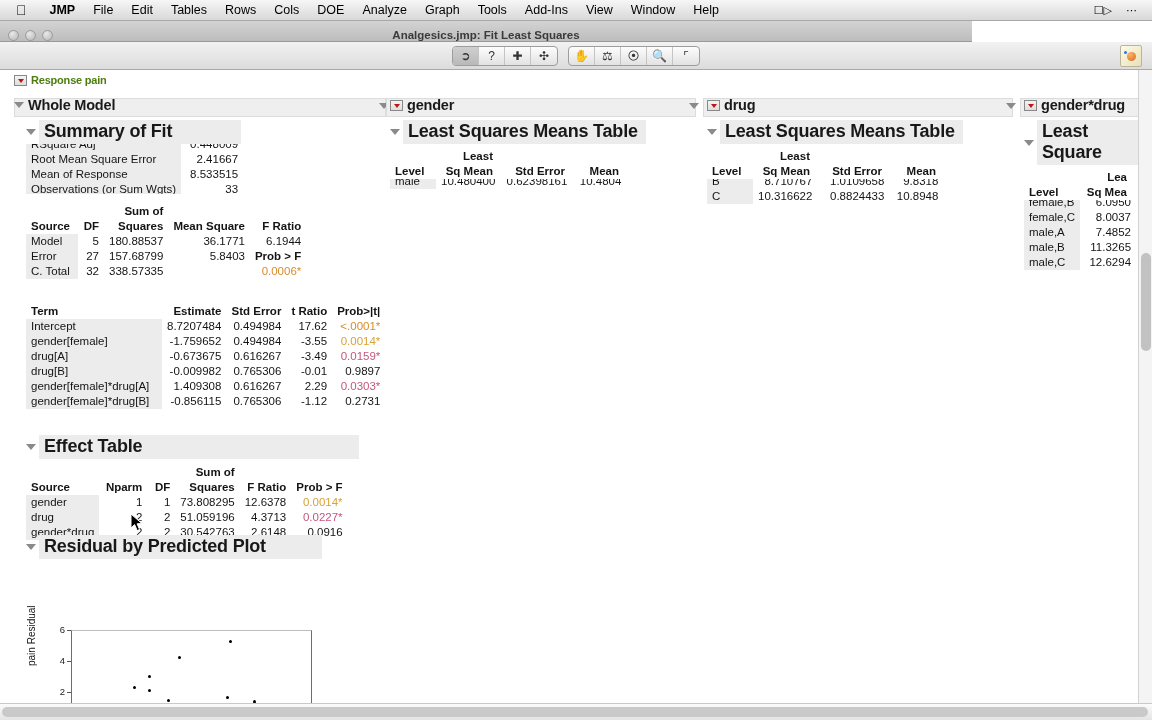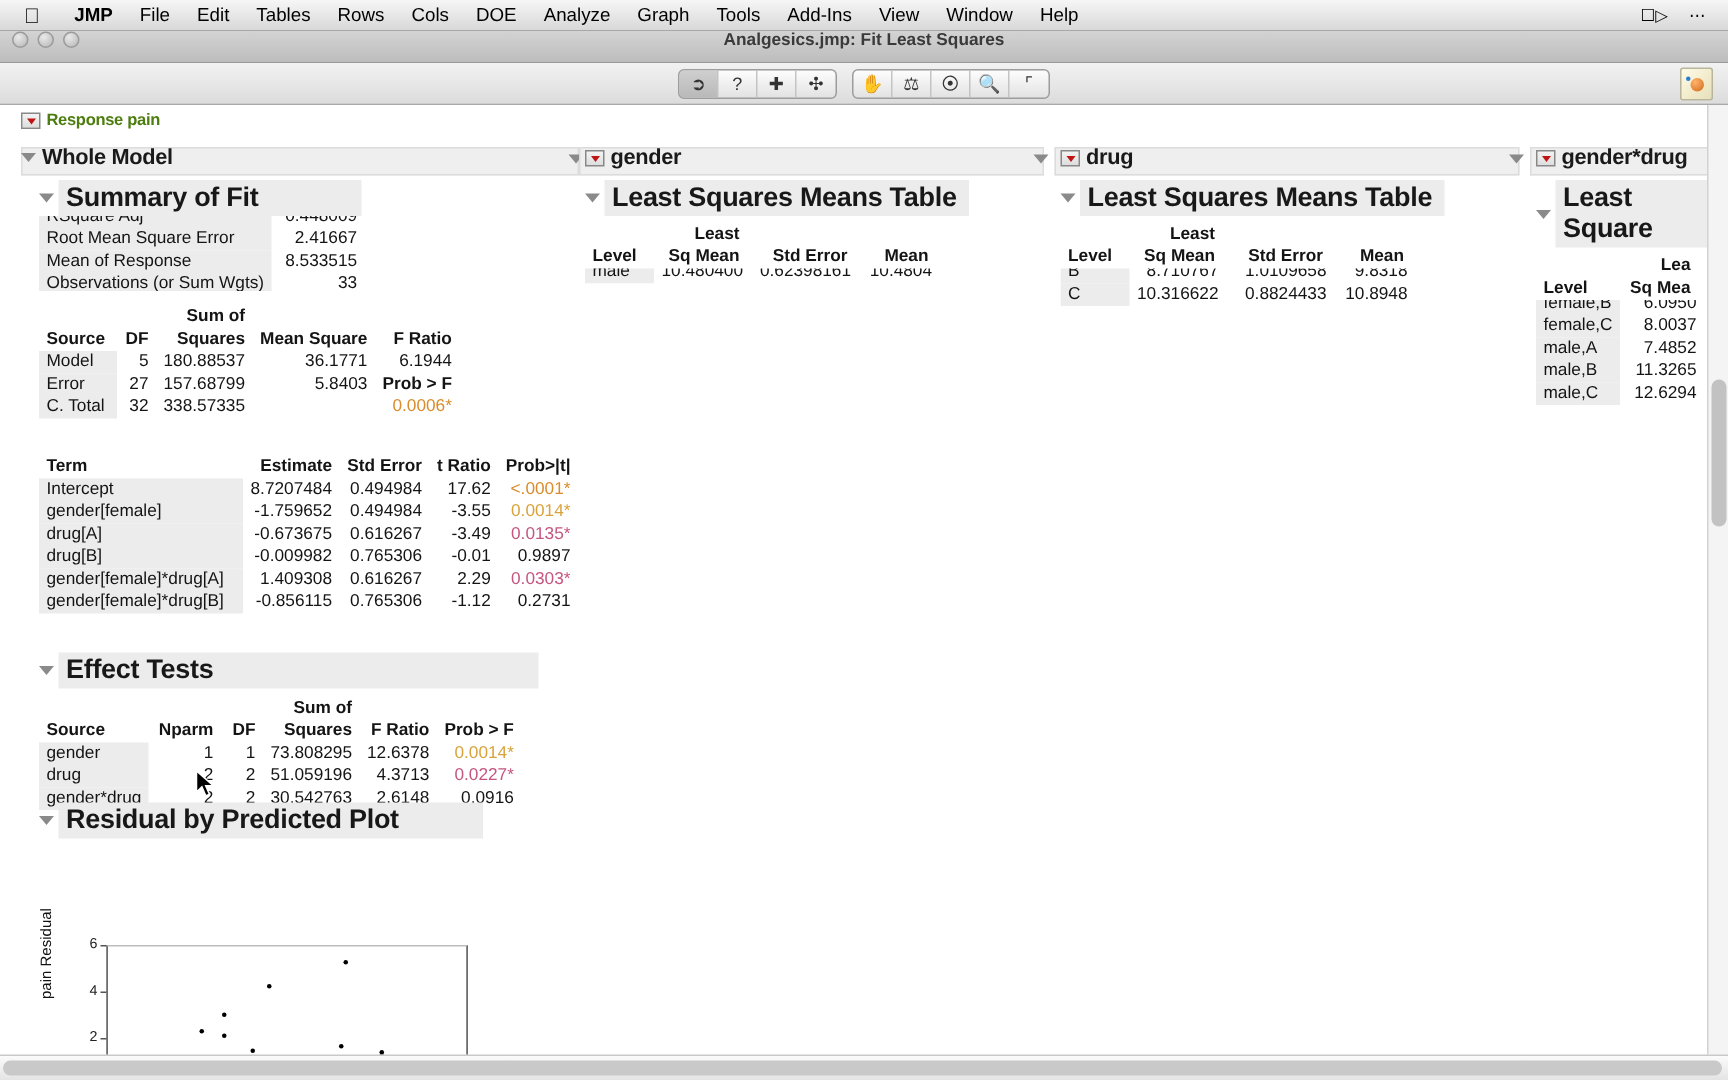--- a/index.html
+++ b/index.html
@@ -19,24 +19,24 @@
     font-size:12.5px; color:#000;
   }
   #menubar .apple{ font-size:14px; margin:0 14px 0 8px; line-height:1; }
   #menubar .mi{ padding:0 9px; white-space:nowrap; }
   #menubar .mi.app{ font-weight:bold; }
   #menubar .spacer{ flex:1; }
   #menubar .right-ico{ padding:0 7px; font-size:11px; }
 
   
   #titlebar{
-    position:absolute; left:0; top:21px; width:1152px; height:21px;
+    position:absolute; left:0; top:21px; width:972px; height:21px;
     background:linear-gradient(#d3d3d3,#bdbdbd);
     border-bottom:1px solid #9a9a9a;
-    display:flex; align-items:flex-start;
+    display:flex; align-items:flex-end;
   }
   .lights{ display:flex; gap:6px; padding-left:8px; }
   .light{ width:11px; height:11px; border-radius:50%;
     background:radial-gradient(circle at 35% 30%,#e9e9e9,#b6b6b6);
     border:1px solid #9b9b9b; }
   #titlebar .wtitle{
     position:absolute; left:0; right:0; text-align:center;
     font-size:11.5px; color:#3a3a3a; font-weight:bold;
   }
 
@@ -322,21 +322,21 @@
         <td class="n">-1.759652</td>
         <td class="n">0.494984</td>
         <td class="n">-3.55</td>
         <td class="n pv-tan">0.0014*</td>
       </tr>
       <tr>
         <td class="l labelcell">drug[A]</td>
         <td class="n">-0.673675</td>
         <td class="n">0.616267</td>
         <td class="n">-3.49</td>
-        <td class="n pv-pink">0.0135*</td>
+        <td class="n pv-pink">0.0159*</td>
       </tr>
       <tr>
         <td class="l labelcell">drug[B]</td>
         <td class="n">-0.009982</td>
         <td class="n">0.765306</td>
         <td class="n">-0.01</td>
         <td class="n pv-plain">0.9897</td>
       </tr>
       <tr>
         <td class="l labelcell">gender[female]*drug[A]</td>
@@ -352,21 +352,21 @@
         <td class="n">-1.12</td>
         <td class="n pv-plain">0.2731</td>
       </tr>
     </tbody>
       </table>
   </div>
 
   <div class="abs" style="left:26px; top:365px;">
     <div class="secbar">
       <span class="discl"></span>
-      <span class="lbl" style="min-width:320px;">Effect Tests</span>
+      <span class="lbl" style="min-width:320px;">Effect Table</span>
     </div>
     <table class="st" style="margin-top:6px;">
       <tbody>
           <tr>
         <th class="l" style="width:66px;"></th>
         <th style="width:48px;"></th>
         <th style="width:28px;"></th>
         <th style="width:62px;">Sum of</th>
         <th style="width:46px;"></th>
         <th style="width:52px;"></th>

